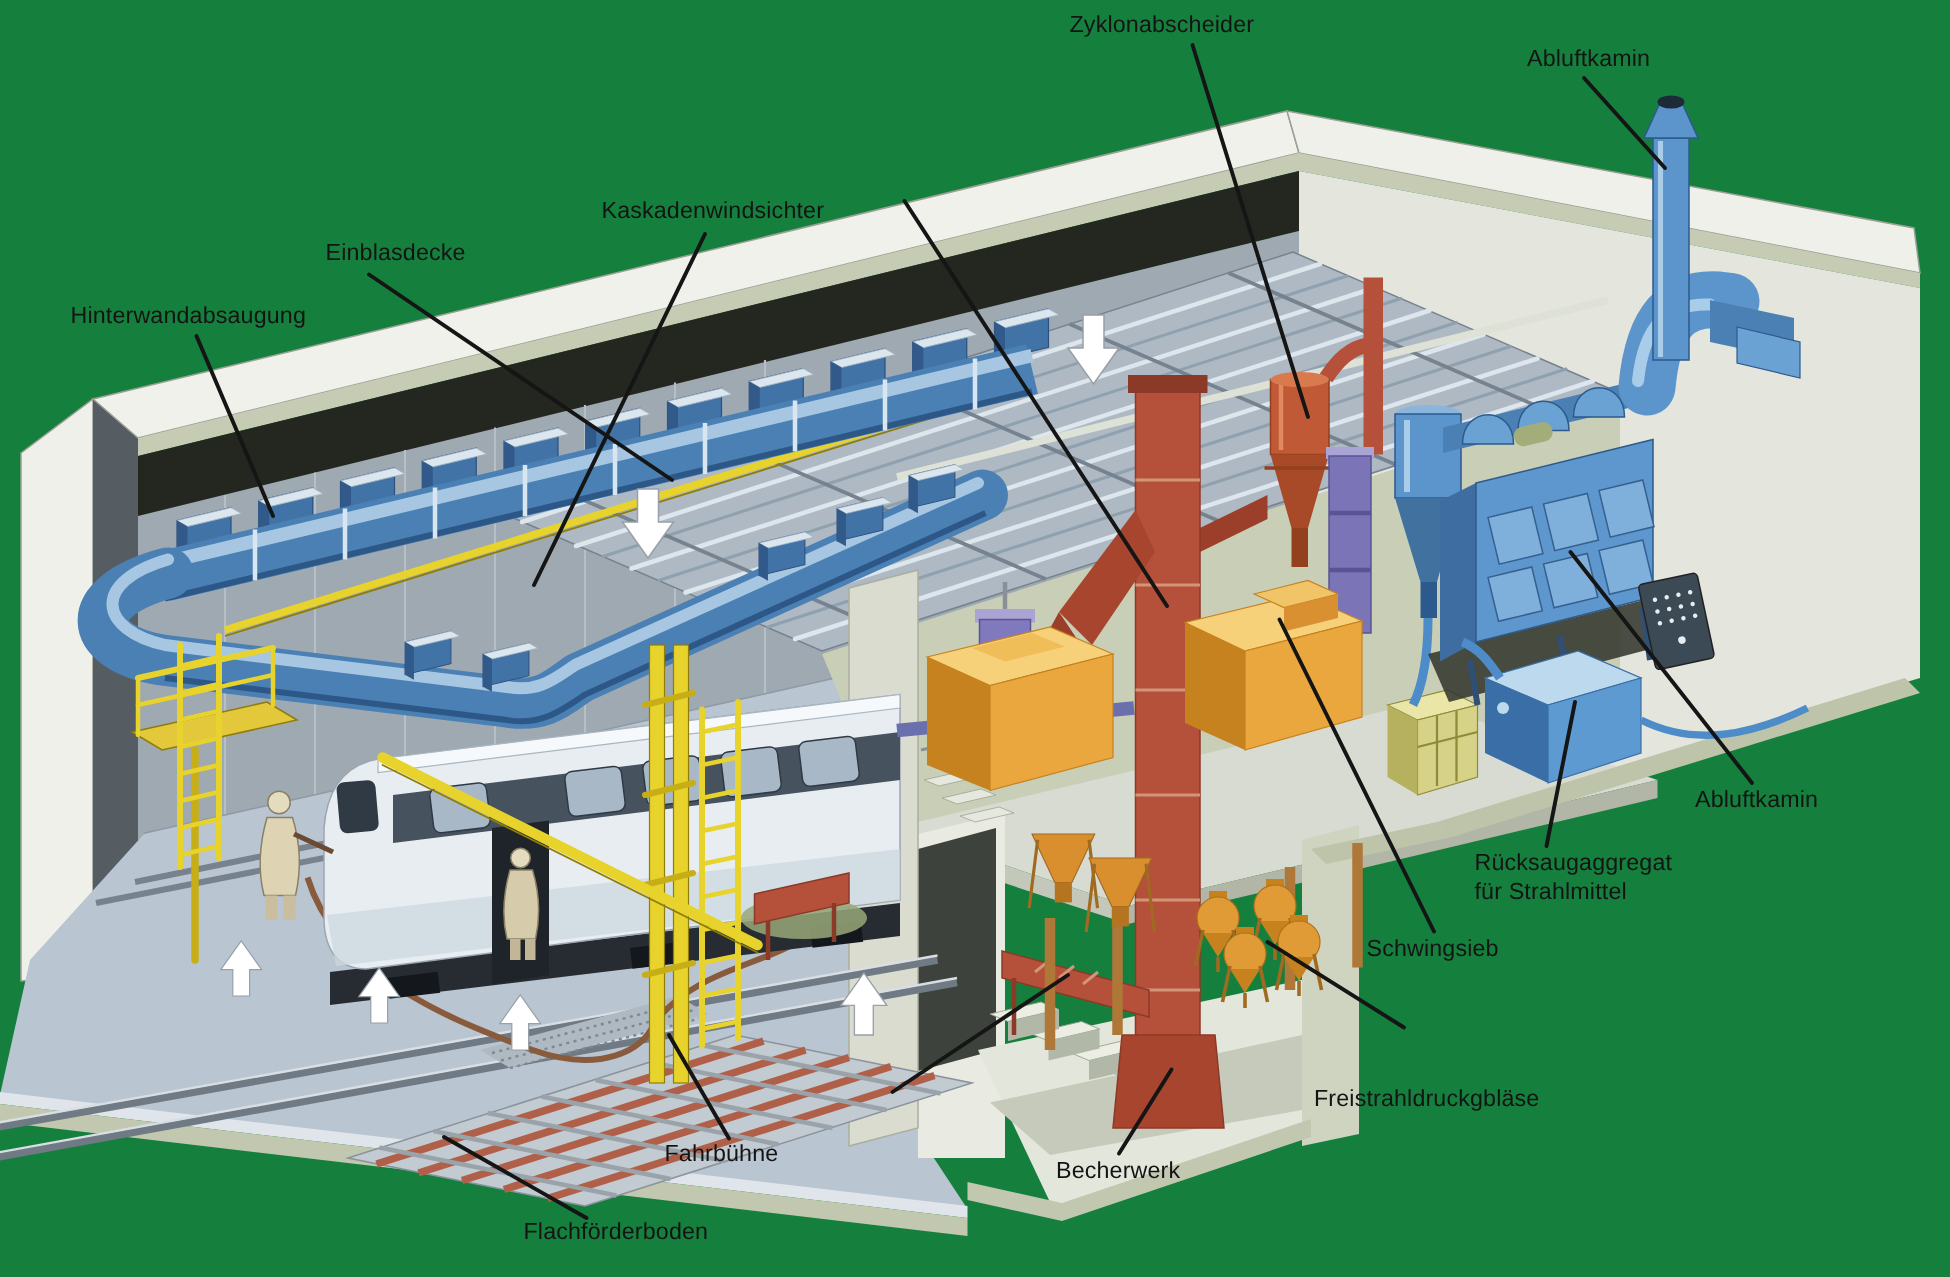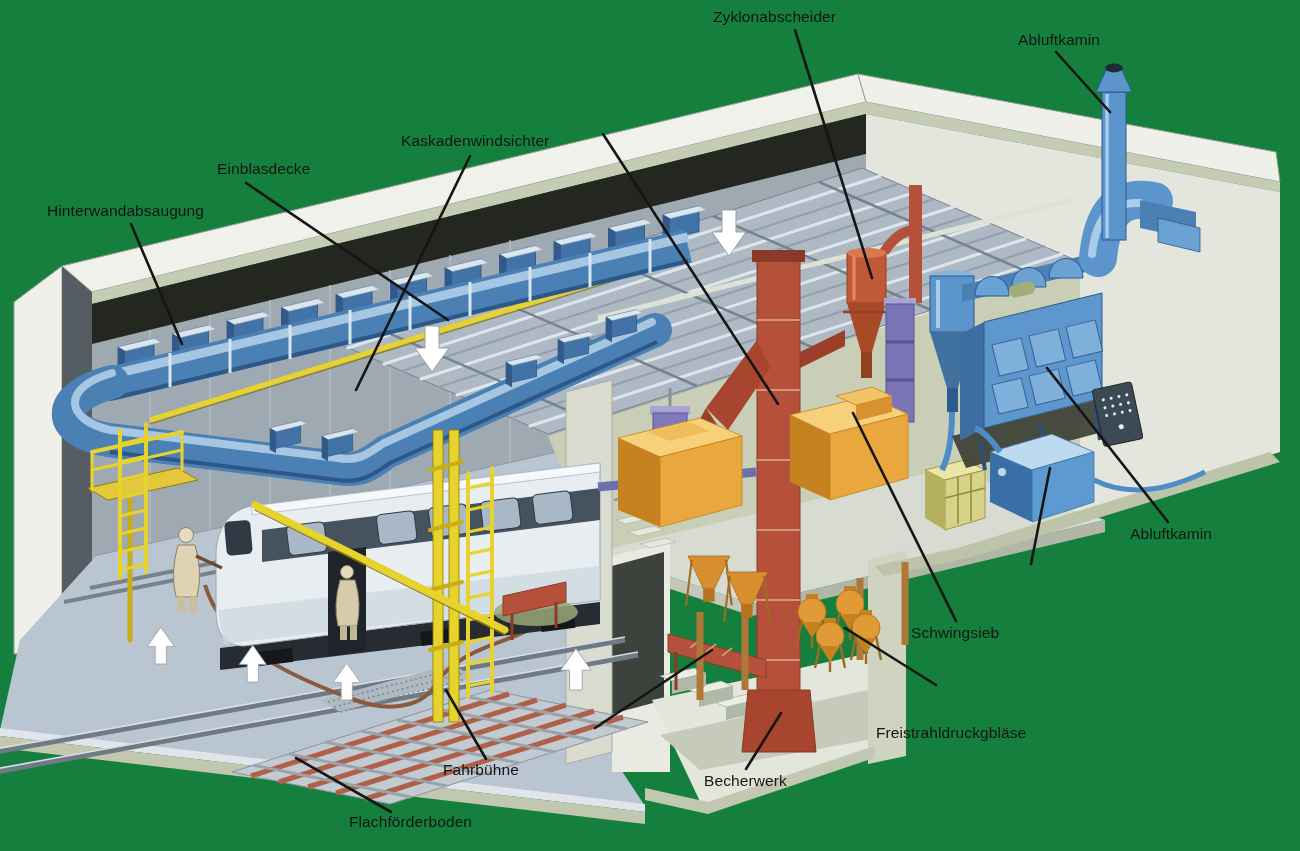--- a/index.html
+++ b/index.html
@@ -533,18 +533,20 @@
     <line x1="391" y1="812" x2="296" y2="758"></line>
   </g>
 </svg>
 
   <div class="lbl lbl-zyklon">Zyklonabscheider</div>
   <div class="lbl lbl-abluft">Abluftkamin</div>
   <div class="lbl lbl-kaskaden">Kaskadenwindsichter</div>
   <div class="lbl lbl-einblas">Einblasdecke</div>
   <div class="lbl lbl-hinterwand">Hinterwandabsaugung</div>
   <div class="lbl lbl-filter">Abluftkamin</div>
+  <div class="lbl lbl-rueck">Rücksaugaggregat
+für Strahlmittel</div>
   <div class="lbl lbl-schwingsieb">Schwingsieb</div>
   <div class="lbl lbl-frei">Freistrahldruckgbläse</div>
   <div class="lbl lbl-becher">Becherwerk</div>
   <div class="lbl lbl-fahr">Fahrbühne</div>
   <div class="lbl lbl-flach">Flachförderboden</div>
 </div>
 
 </body></html>

